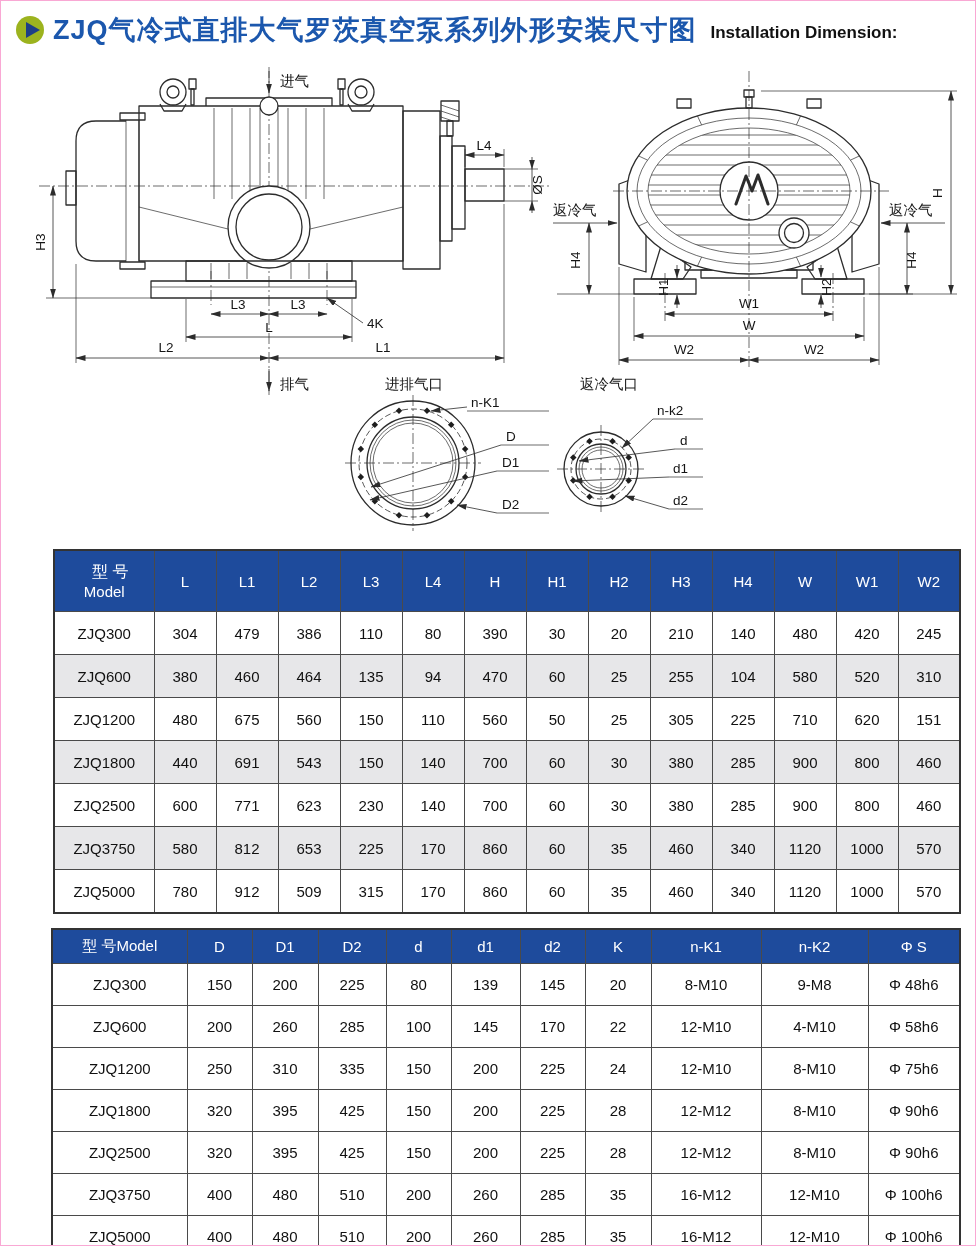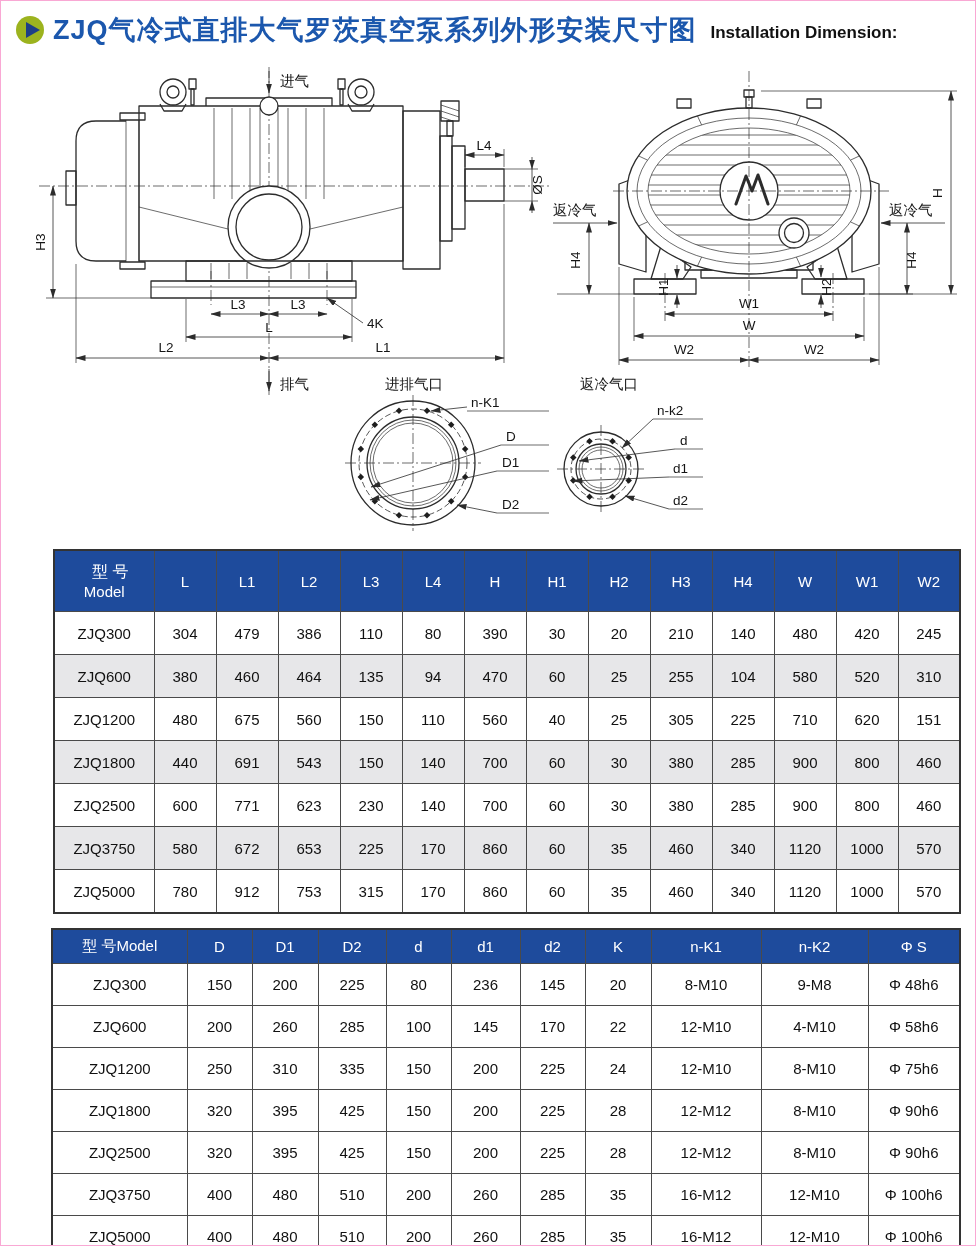--- a/index.html
+++ b/index.html
@@ -367,21 +367,21 @@
           <td>310</td>
         </tr>
         <tr>
           <td>ZJQ1200</td>
           <td>480</td>
           <td>675</td>
           <td>560</td>
           <td>150</td>
           <td>110</td>
           <td>560</td>
-          <td>40</td>
+          <td>50</td>
           <td>25</td>
           <td>305</td>
           <td>225</td>
           <td>710</td>
           <td>620</td>
           <td>151</td>
         </tr>
         <tr class="alt">
           <td>ZJQ1800</td>
           <td>440</td>
@@ -410,38 +410,38 @@
           <td>30</td>
           <td>380</td>
           <td>285</td>
           <td>900</td>
           <td>800</td>
           <td>460</td>
         </tr>
         <tr class="alt">
           <td>ZJQ3750</td>
           <td>580</td>
-          <td>672</td>
+          <td>812</td>
           <td>653</td>
           <td>225</td>
           <td>170</td>
           <td>860</td>
           <td>60</td>
           <td>35</td>
           <td>460</td>
           <td>340</td>
           <td>1120</td>
           <td>1000</td>
           <td>570</td>
         </tr>
         <tr>
           <td>ZJQ5000</td>
           <td>780</td>
           <td>912</td>
-          <td>753</td>
+          <td>509</td>
           <td>315</td>
           <td>170</td>
           <td>860</td>
           <td>60</td>
           <td>35</td>
           <td>460</td>
           <td>340</td>
           <td>1120</td>
           <td>1000</td>
           <td>570</td>
@@ -478,21 +478,21 @@
           <th>Φ S</th>
         </tr>
     </thead>
     <tbody>
         <tr>
           <td>ZJQ300</td>
           <td>150</td>
           <td>200</td>
           <td>225</td>
           <td>80</td>
-          <td>236</td>
+          <td>139</td>
           <td>145</td>
           <td>20</td>
           <td>8-M10</td>
           <td>9-M8</td>
           <td>Φ 48h6</td>
         </tr>
         <tr>
           <td>ZJQ600</td>
           <td>200</td>
           <td>260</td>

